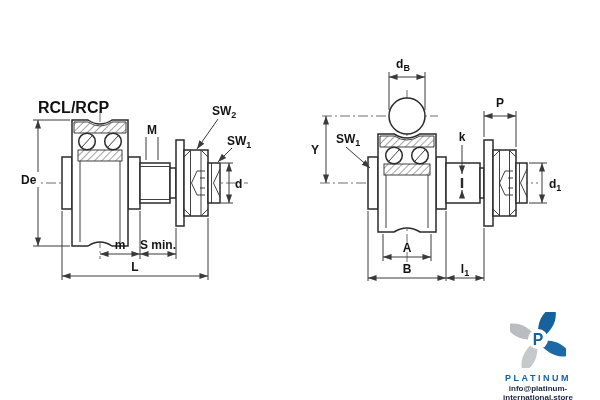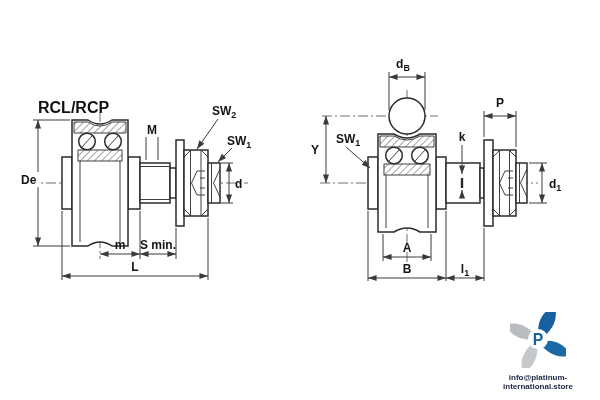--- a/index.html
+++ b/index.html
@@ -177,16 +177,17 @@
   <svg width="56" height="56" viewBox="0 0 64 64">
     <g>
       <path d="M33,31 C26,12 16,4 2,4 C4,18 14,28 33,31 Z" fill="#b9bcc0" transform="rotate(-18 32 32)"></path>
       <path d="M33,31 C26,12 16,4 2,4 C4,18 14,28 33,31 Z" fill="#c6c9cc" transform="rotate(252 32 32)"></path>
       <path d="M33,31 C26,10 15,2 0,2 C3,18 13,29 33,31 Z" fill="#17629e" transform="rotate(72 32 32)"></path>
       <path d="M33,31 C26,12 16,4 2,4 C4,18 14,28 33,31 Z" fill="#1b6aa5" transform="rotate(162 32 32)"></path>
     </g>
     <circle cx="32" cy="31" r="11.5" fill="#ffffff"></circle>
     <text x="32" y="37.5" text-anchor="middle" font-size="18" font-weight="bold" fill="#17629e">P</text>
   </svg>
+  <div class="brand">PLATINUM</div>
   <div class="email">info@platinum-international.store</div>
 </div>
 
 </div>
 
 </body></html>

